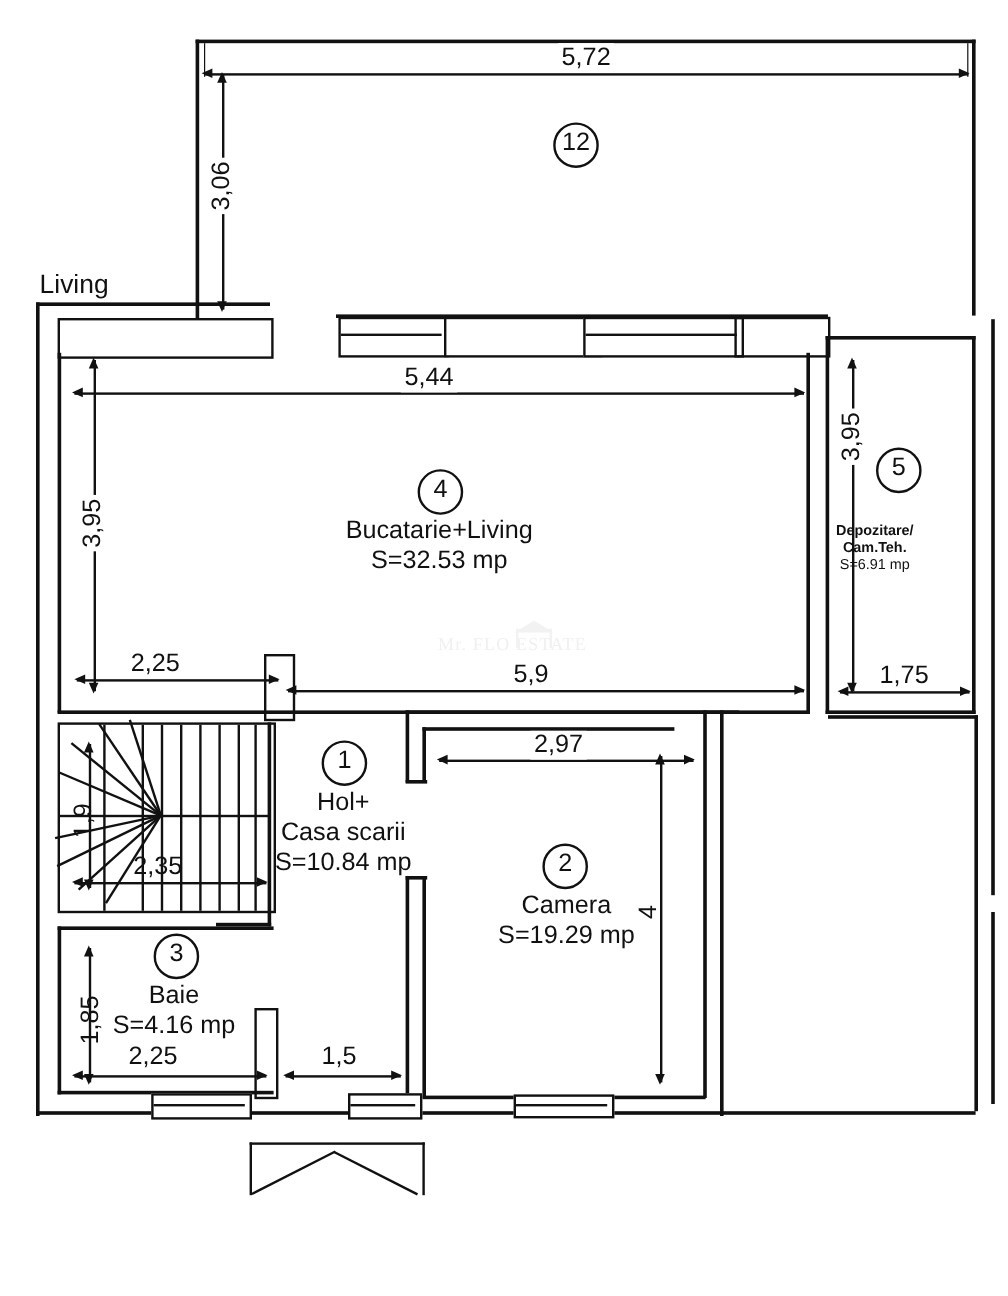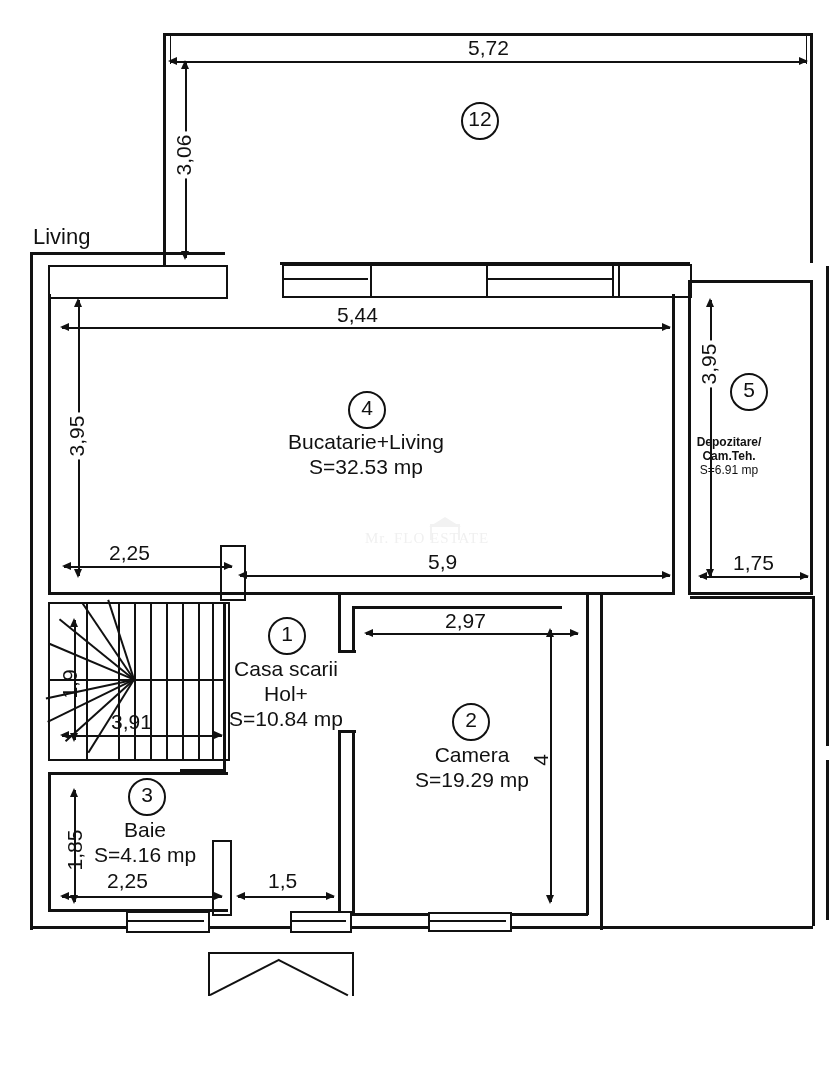--- a/index.html
+++ b/index.html
@@ -241,29 +241,29 @@
   </div>
 
   <div class="dimline v" style="left:74px;top:620px;width:1.6px;height:120px;"></div>
   <div class="arrow-u" style="left:70px;top:618px;"></div>
   <div class="arrow-d" style="left:70px;top:733px;"></div>
   <div class="dim vert" style="left:52px;top:672px;transform:rotate(-90deg);background:transparent;">1,9</div>
 
   <div class="dimline" style="left:62px;top:735px;width:160px;"></div>
   <div class="arrow-l" style="left:60px;top:731px;"></div>
   <div class="arrow-r" style="left:214px;top:731px;"></div>
-  <div class="dim" style="left:108px;top:710px;background:transparent;">3,91</div>
+  <div class="dim" style="left:108px;top:710px;background:transparent;">2,35</div>
 
   <div class="wall" style="left:223px;top:602px;width:3px;height:170px;"></div>
   <div class="wall" style="left:180px;top:769px;width:46px;height:3px;"></div>
 
   <div class="bignum" style="left:268px;top:617px;">1</div>
   <div class="label" style="left:212px;top:657px;width:148px;">
+    <span class="nm">Hol+</span>
     <span class="nm">Casa scarii</span>
-    <span class="nm">Hol+</span>
     <span class="ar">S=10.84 mp</span>
   </div>
 
   <div class="wall" style="left:338px;top:592px;width:3px;height:60px;"></div>
   <div class="wall" style="left:338px;top:592px;width:278px;height:3px;"></div>
   <div class="wall" style="left:352px;top:606px;width:3px;height:46px;"></div>
   <div class="wall" style="left:352px;top:606px;width:210px;height:3px;"></div>
   <div class="wall" style="left:338px;top:650px;width:18px;height:3px;"></div>
 
   <div class="wall" style="left:338px;top:730px;width:3px;height:195px;"></div>

